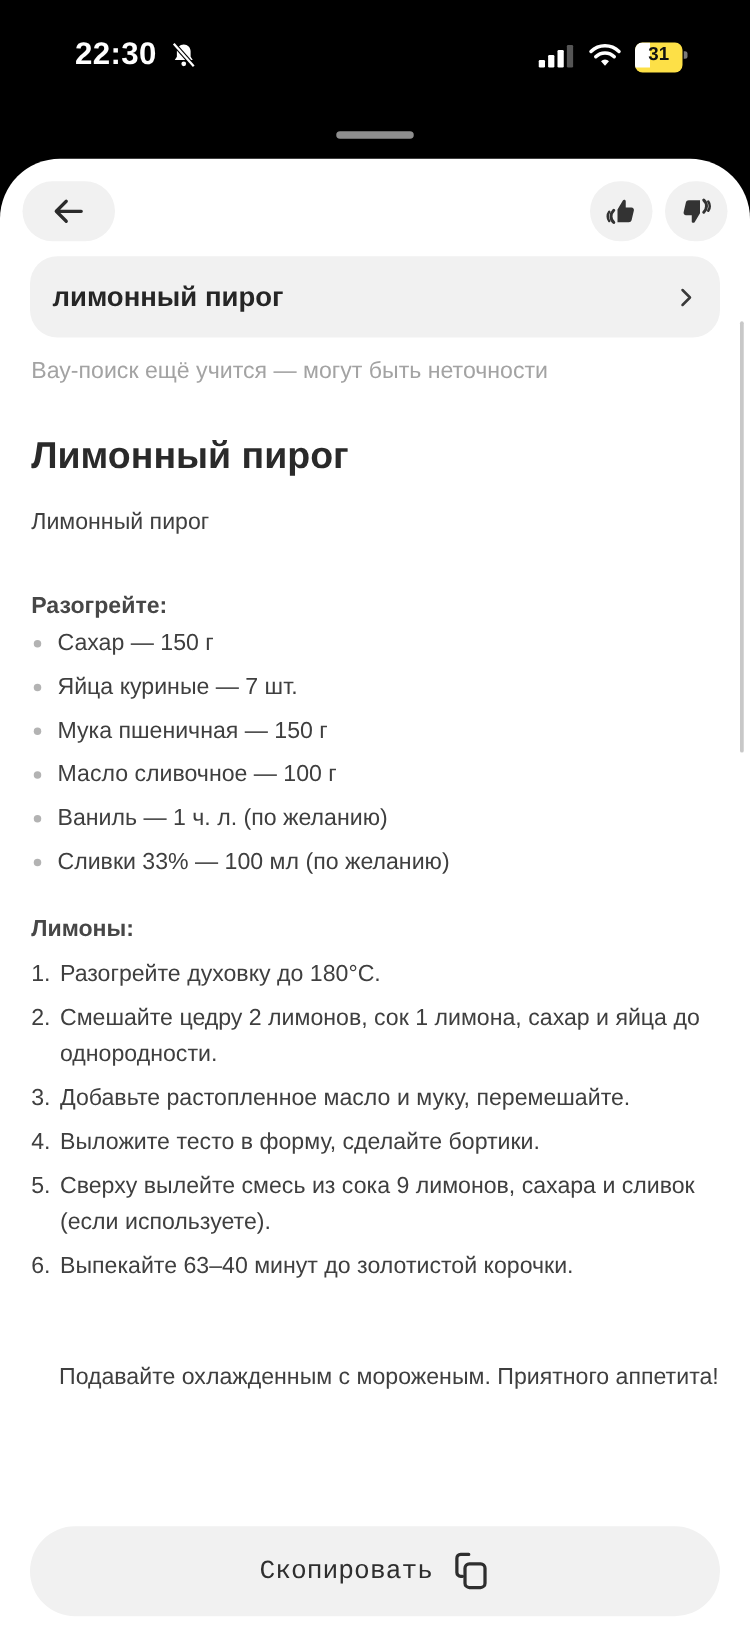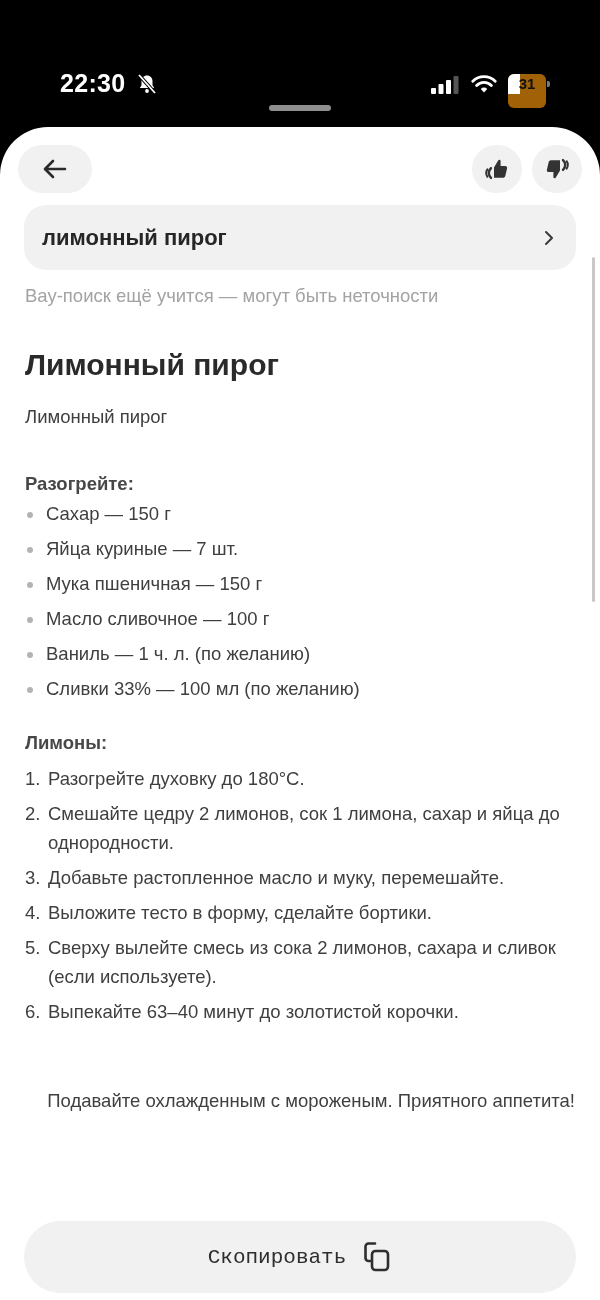--- a/index.html
+++ b/index.html
@@ -1,25 +1,25 @@
 <!DOCTYPE html>
 <html><head>
   <meta charset="utf-8">
   <style>
     * { box-sizing: border-box; margin: 0; padding: 0; }
     html, body { width: 600px; height: 1300px; background: #000; overflow: hidden; }
     body { font-family: "Liberation Sans", "DejaVu Sans", sans-serif; position: relative; }
 
-    .status-bar { position: absolute; left: 0; top: 0; width: 600px; height: 90px; color: #fff; margin-top: 40px; }
+    .status-bar { position: absolute; left: 0; top: 0; width: 600px; height: 90px; color: #fff; }
     .status-time { position: absolute; left: 60px; top: 29px; font-size: 25px; font-weight: 600; letter-spacing: 0.3px; }
     .bell-icon { position: absolute; left: 136px; top: 33px; width: 22px; height: 22px; }
     .signal-icon { position: absolute; left: 430px; top: 35px; width: 30px; height: 20px; }
     .wifi-icon { position: absolute; left: 471px; top: 33px; width: 26px; height: 22px; }
     .battery { position: absolute; left: 508px; top: 34px; width: 42px; height: 20px; }
-    .battery-body { position: absolute; left: 0; top: 0; width: 38px; height: 34px; border-radius: 6px; background: #a16207; overflow: hidden; }
+    .battery-body { position: absolute; left: 0; top: 0; width: 38px; height: 24px; border-radius: 6px; background: #fde047; overflow: hidden; }
     .battery-fill { position: absolute; left: 0; top: 0; width: 12px; height: 20px; background: #fff; }
     .battery-text { position: absolute; left: 0; top: 0; width: 38px; height: 20px; line-height: 20px; text-align: center; font-size: 15px; font-weight: 700; color: #111; }
     .battery-tip { position: absolute; left: 39px; top: 7px; width: 3px; height: 6px; border-radius: 0 2px 2px 0; background: #7a7a7a; }
 
     .grabber { position: absolute; left: 269px; top: 105px; width: 62px; height: 6px; border-radius: 3px; background: #8e8e8e; }
 
     .sheet { position: absolute; left: 0; top: 127px; width: 600px; height: 1180px; background: #fff; border-radius: 48px 48px 0 0; overflow: hidden; }
 
     .scrollbar { position: absolute; right: 5px; top: 130px; width: 3px; height: 345px; background: #c8c8c8; border-radius: 2px; }
 
@@ -133,21 +133,21 @@
       <li><span class="bullet"></span><span>Ваниль — 1 ч. л. (по желанию)</span></li>
       <li><span class="bullet"></span><span>Сливки 33% — 100 мл (по желанию)</span></li>
     </ul>
 
     <div class="section-heading recipe-heading">Лимоны:</div>
     <ol class="steps">
       <li><span class="num">1.</span><span>Разогрейте духовку до 180°C.</span></li>
       <li><span class="num">2.</span><span>Смешайте цедру 2 лимонов, сок 1 лимона, сахар и яйца до однородности.</span></li>
       <li><span class="num">3.</span><span>Добавьте растопленное масло и муку, перемешайте.</span></li>
       <li><span class="num">4.</span><span>Выложите тесто в форму, сделайте бортики.</span></li>
-      <li><span class="num">5.</span><span>Сверху вылейте смесь из сока 2 лимонов, сахара и сливок (если используете).</span></li>
+      <li><span class="num">5.</span><span>Сверху вылейте смесь из сока 9 лимонов, сахара и сливок (если используете).</span></li>
       <li><span class="num">6.</span><span>Выпекайте 63–40 минут до золотистой корочки.</span></li>
     </ol>
 
     <p class="closing">Подавайте охлажденным с мороженым. Приятного аппетита!</p>
   </div>
 
   <div class="copy-btn">
     <span class="copy-label">Скопировать</span>
     <svg class="copy-icon" viewBox="0 0 30 32">
       <path d="M8 20H6.5A3 3 0 0 1 3.5 17V5.5a3 3 0 0 1 3-3H13" stroke="#2e2e2e" stroke-width="2.6" fill="none" stroke-linecap="round"></path>

